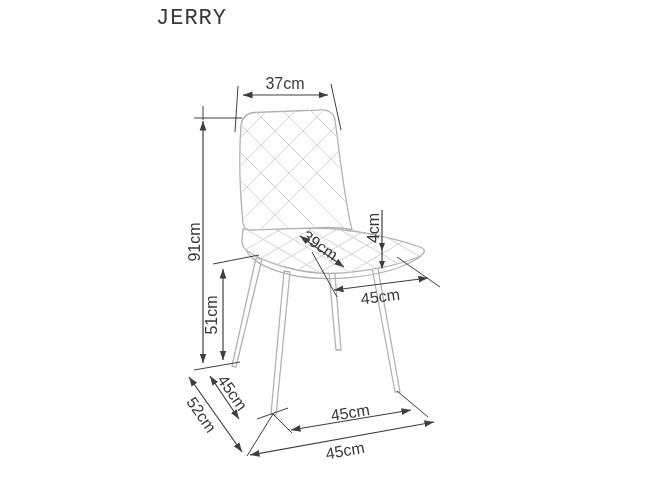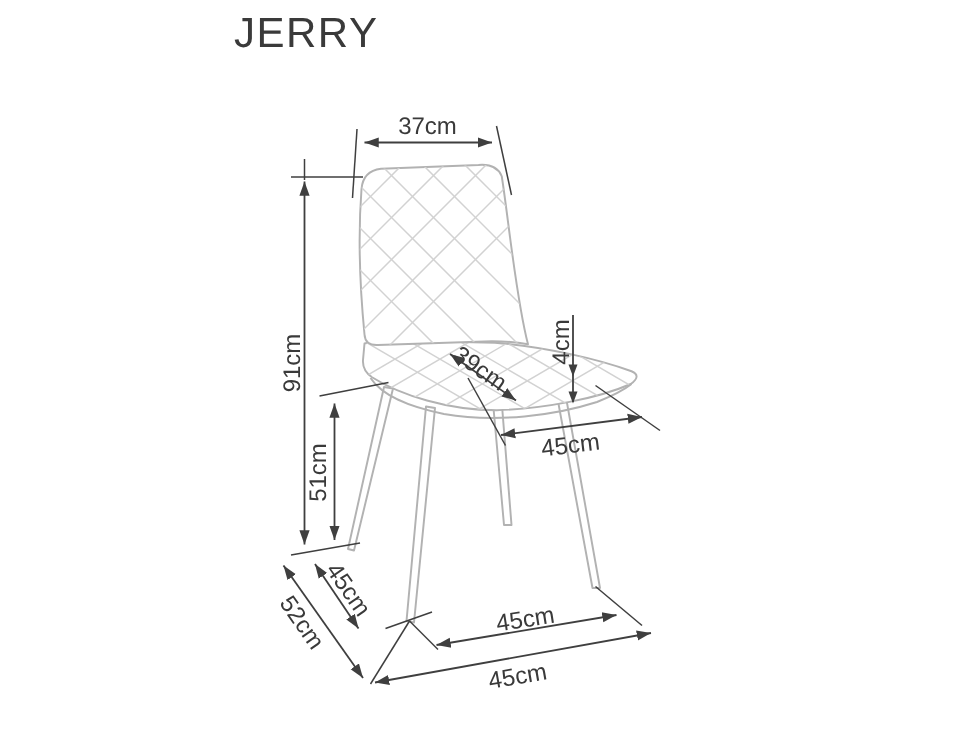--- a/index.html
+++ b/index.html
@@ -5,21 +5,21 @@
   :root{
     --bg:#ffffff; --dim:#3f3f3f; --chair:#b2b2b2; --quilt:#d2d2d2; --text:#3a3a3a;
   }
   html,body{margin:0;padding:0;background:var(--bg);}
   .canvas{
     position:relative; width:648px; height:486px; background:var(--bg);
     font-family:"Liberation Sans", sans-serif; overflow:hidden;
   }
   .title{
     position:absolute; left:156px; top:6px;
-    font-size:28px; font-weight:400; letter-spacing:1px; color:var(--text);
+    font-size:22px; font-weight:400; letter-spacing:1px; color:var(--text);font-family:Liberation Mono, monospace;
   }
   svg{position:absolute; left:0; top:0;}
   .dim{stroke:var(--dim); stroke-width:1.2; fill:none;}
   .ext{stroke:var(--dim); stroke-width:1; fill:none;}
   .arrhead{fill:var(--dim); stroke:none;}
   .chairline{stroke:var(--chair); stroke-width:1.3; fill:none; stroke-linejoin:round;}
   .chairfill{stroke:var(--chair); stroke-width:1.3; fill:#ffffff; stroke-linejoin:round;}
   .quilt{stroke:var(--quilt); stroke-width:1; fill:none;}
   .dlabel{font-family:"Liberation Sans", sans-serif; font-size:16px; fill:var(--text);}
 </style>

